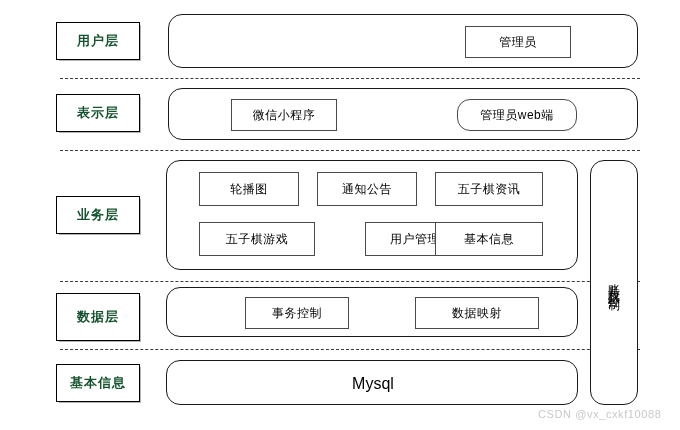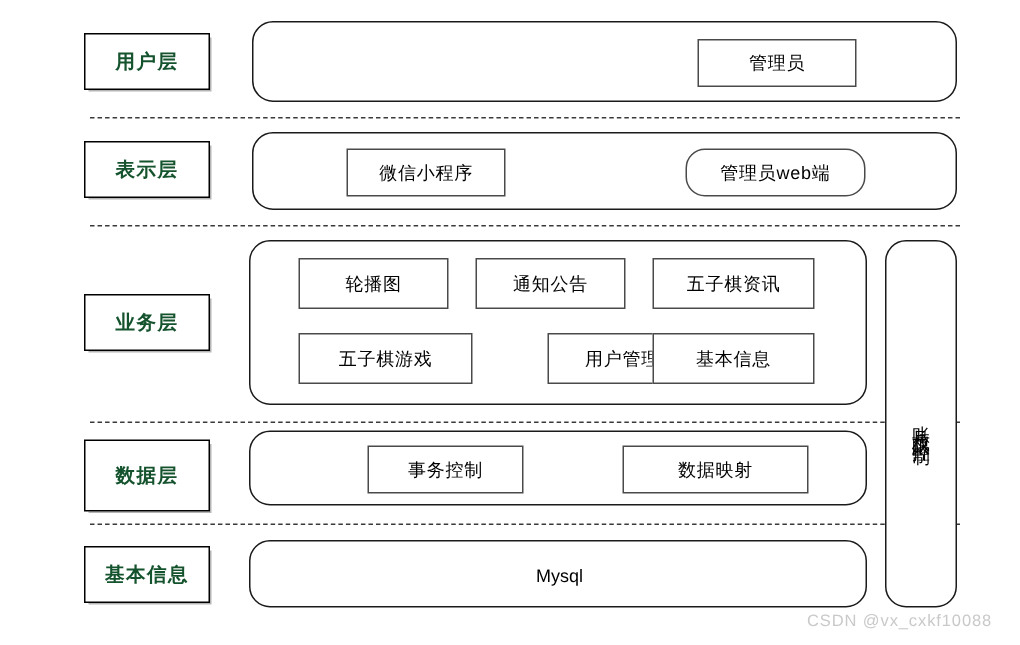--- a/index.html
+++ b/index.html
@@ -80,21 +80,21 @@
     text-orientation: upright;
     font-size: 12px;
     color: #000000;
     letter-spacing: 3px;
     line-height: 1;
   }
 
   
   .plain-text {
     position: absolute;
-    font-size: 12px;
+    font-size: 16px;
     color: #000000;
     display: flex;
     align-items: center;
     justify-content: center;
   }
 
   
   .watermark {
     position: absolute;
     font-size: 11px;

